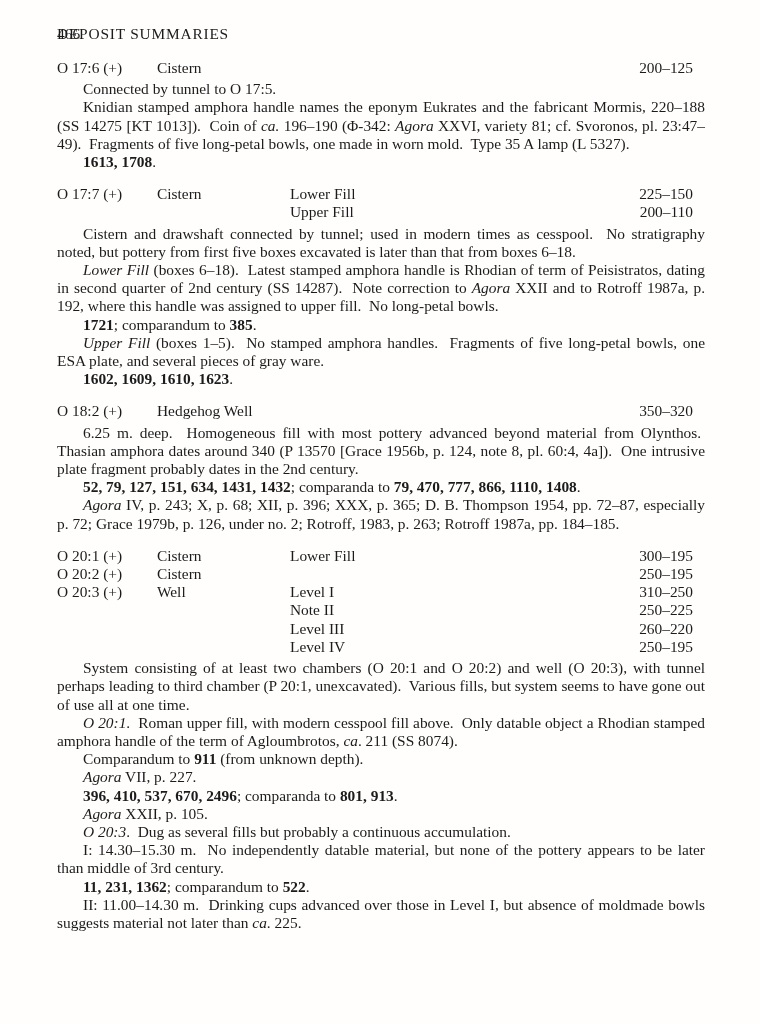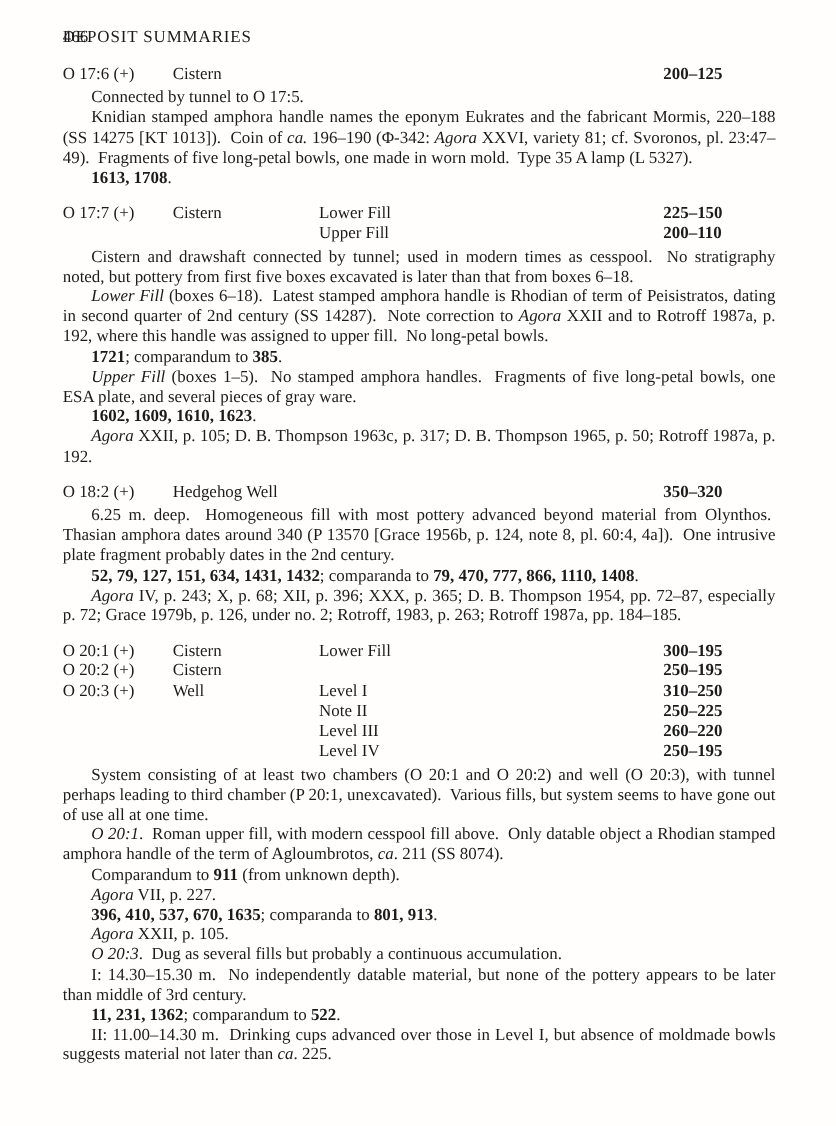--- a/index.html
+++ b/index.html
@@ -36,21 +36,21 @@
     letter-spacing: 0.8px;
   }
   .deposit { margin: 0; }
   .deposit + .deposit { margin-top: 14px; }
   .dep-table { margin: 0 12px 3px 0; }
   .dep-row {
     display: grid;
     grid-template-columns: 100px 133px 1fr 90px;
   }
   .cell { white-space: nowrap; }
-  .cell-range { text-align: left; font-weight: bold; }
+  .cell-range { text-align: right; }
   .par {
     margin: 0;
     text-align: justify;
     text-indent: 26px;
     hyphens: none;
   }
   .par span.b { font-weight: bold; }
   .par span.i { font-style: italic; }
 </style>
 </head>
@@ -88,21 +88,20 @@
             <span class="cell cell-name"></span>
             <span class="cell cell-fill">Upper Fill</span>
             <span class="cell cell-range">200–110</span>
           </div>
         </div>
         <p class="par"><span>Cistern and drawshaft connected by tunnel; used in modern times as cesspool.&nbsp; No stratigraphy noted, but pottery from first five boxes excavated is later than that from boxes 6–18.</span></p>
         <p class="par"><span class="i">Lower Fill</span><span> (boxes 6–18).&nbsp; Latest stamped amphora handle is Rhodian of term of Peisistratos, dating in second quarter of 2nd century (SS 14287).&nbsp; Note correction to </span><span class="i">Agora</span><span> XXII and to Rotroff 1987a, p. 192, where this handle was assigned to upper fill.&nbsp; No long-petal bowls.</span></p>
         <p class="par"><span class="b">1721</span><span>; comparandum to </span><span class="b">385</span><span>.</span></p>
         <p class="par"><span class="i">Upper Fill</span><span> (boxes 1–5).&nbsp; No stamped amphora handles.&nbsp; Fragments of five long-petal bowls, one ESA plate, and several pieces of gray ware.</span></p>
         <p class="par"><span class="b">1602, 1609, 1610, 1623</span><span>.</span></p>
-        <p class="par"><span class="i">Agora</span><span> XXII, p. 105; D. B. Thompson 1963c, p. 317; D. B. Thompson 1965, p. 50; Rotroff 1987a, p. 192.</span></p>
       </section>
       <section class="deposit">
         <div class="dep-table">
           <div class="dep-row">
             <span class="cell cell-id">O 18:2 (+)</span>
             <span class="cell cell-name">Hedgehog Well</span>
             <span class="cell cell-fill"></span>
             <span class="cell cell-range">350–320</span>
           </div>
         </div>
@@ -146,21 +145,21 @@
             <span class="cell cell-id"></span>
             <span class="cell cell-name"></span>
             <span class="cell cell-fill">Level IV</span>
             <span class="cell cell-range">250–195</span>
           </div>
         </div>
         <p class="par"><span>System consisting of at least two chambers (O 20:1 and O 20:2) and well (O 20:3), with tunnel perhaps leading to third chamber (P 20:1, unexcavated).&nbsp; Various fills, but system seems to have gone out of use all at one time.</span></p>
         <p class="par"><span class="i">O 20:1</span><span>.&nbsp; Roman upper fill, with modern cesspool fill above.&nbsp; Only datable object a Rhodian stamped amphora handle of the term of Agloumbrotos, </span><span class="i">ca</span><span>. 211 (SS 8074).</span></p>
         <p class="par"><span>Comparandum to </span><span class="b">911</span><span> (from unknown depth).</span></p>
         <p class="par"><span class="i">Agora</span><span> VII, p. 227.</span></p>
-        <p class="par"><span class="b">396, 410, 537, 670, 1635</span><span>; comparanda to </span><span class="b">801, 913</span><span>.</span></p>
+        <p class="par"><span class="b">396, 410, 537, 670, 2496</span><span>; comparanda to </span><span class="b">801, 913</span><span>.</span></p>
         <p class="par"><span class="i">Agora</span><span> XXII, p. 105.</span></p>
         <p class="par"><span class="i">O 20:3</span><span>.&nbsp; Dug as several fills but probably a continuous accumulation.</span></p>
         <p class="par"><span>I: 14.30–15.30 m.&nbsp; No independently datable material, but none of the pottery appears to be later than middle of 3rd century.</span></p>
         <p class="par"><span class="b">11, 231, 1362</span><span>; comparandum to </span><span class="b">522</span><span>.</span></p>
         <p class="par"><span>II: 11.00–14.30 m.&nbsp; Drinking cups advanced over those in Level I, but absence of moldmade bowls suggests material not later than </span><span class="i">ca</span><span>. 225.</span></p>
       </section>
     </main>
 </div>
 
 </body></html>

